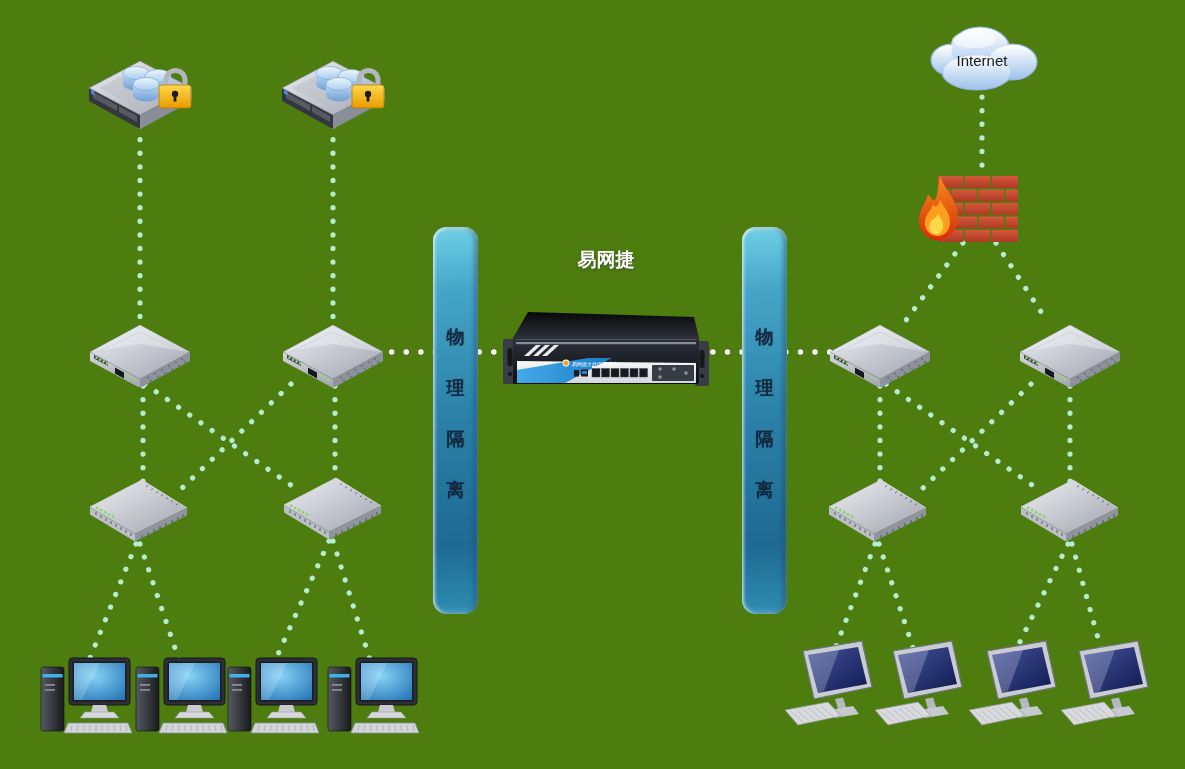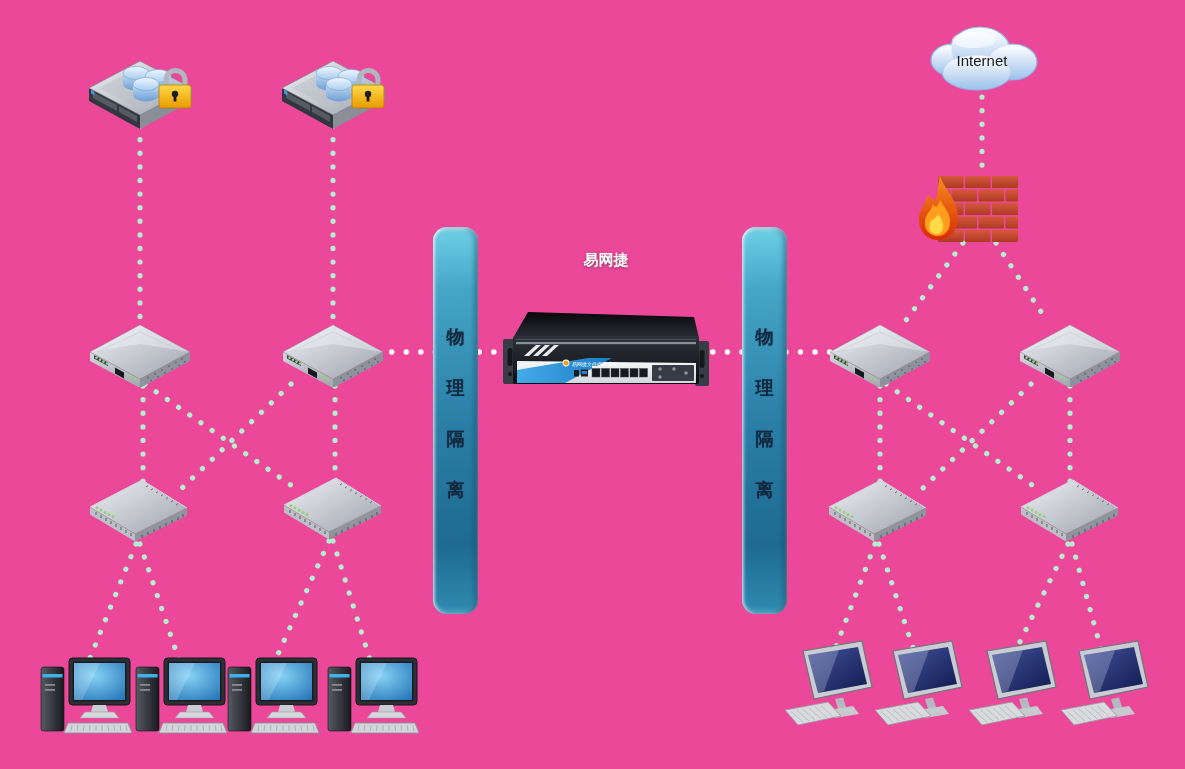--- a/index.html
+++ b/index.html
@@ -1,24 +1,24 @@
 <!DOCTYPE html>
 <html><head>
 <meta charset="utf-8">
 <style>
   html,body{margin:0;padding:0;background:#7d7e80;font-family:"Liberation Sans",sans-serif;}
-  .canvas{position:relative;width:1185px;height:769px;background:#ec4899;overflow:hidden;margin:0 auto;}
+  .canvas{position:relative;width:1185px;height:769px;background:#4d7c0f;overflow:hidden;margin:0 auto;}
   .links{position:absolute;left:0;top:0;z-index:1;}
   .link-green{stroke:#b4edcf;stroke-width:5.2;stroke-linecap:round;stroke-dasharray:0.1 13.5;fill:none;}
   .link-white{stroke:#ffffff;stroke-width:5.4;stroke-linecap:round;stroke-dasharray:0.1 14.5;fill:none;}
   .node{position:absolute;z-index:2;}
   .node svg{width:100%;height:100%;display:block;}
   .cloud-label{position:absolute;left:0;right:0;top:36px;text-align:center;font-size:15px;color:#16181c;z-index:3;}
   .sys-title{position:absolute;left:495px;top:247px;width:222px;z-index:3;text-align:center;
-             color:#ffffff;font-weight:bold;font-size:15px;line-height:26px;
+             color:#ffffff;font-weight:bold;font-size:19px;line-height:26px;
              text-shadow:0 1px 3px rgba(50,50,55,.55);}
   .iso-bar{position:absolute;top:227px;width:45px;height:387px;z-index:3;border-radius:14px;
            background:linear-gradient(178deg,#6fd0e6 0%,#46a6c8 16%,#2c81a8 48%,#1e6a92 82%,#2f8cb2 100%);
            box-shadow:inset 2px 0 3px rgba(255,255,255,.5),inset -3px 0 5px rgba(8,48,76,.5),
                       inset 0 3px 3px rgba(255,255,255,.55),inset 0 -3px 5px rgba(170,235,250,.4);
            display:flex;flex-direction:column;align-items:center;justify-content:center;
            gap:27px;padding-bottom:14px;box-sizing:border-box;}
   .iso-char{font-weight:bold;font-size:18px;color:#13293f;text-shadow:0 0 1px rgba(10,25,45,.5);}
 </style>
 </head>

